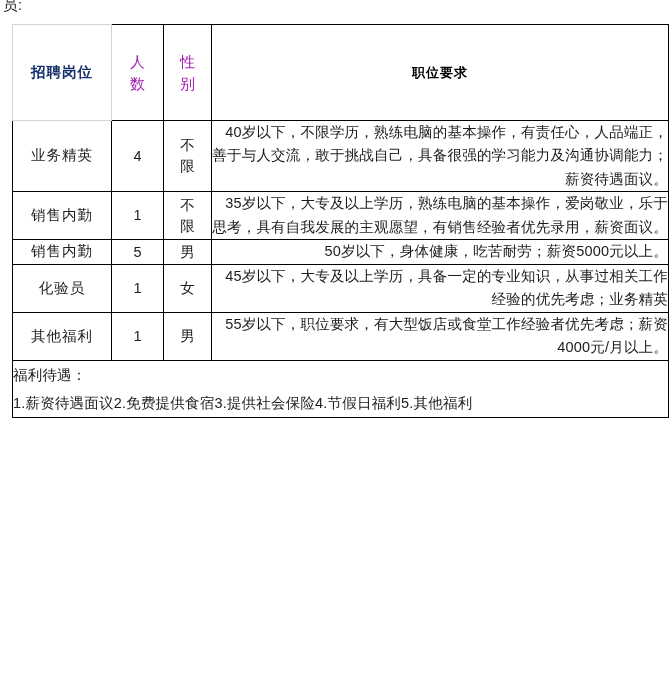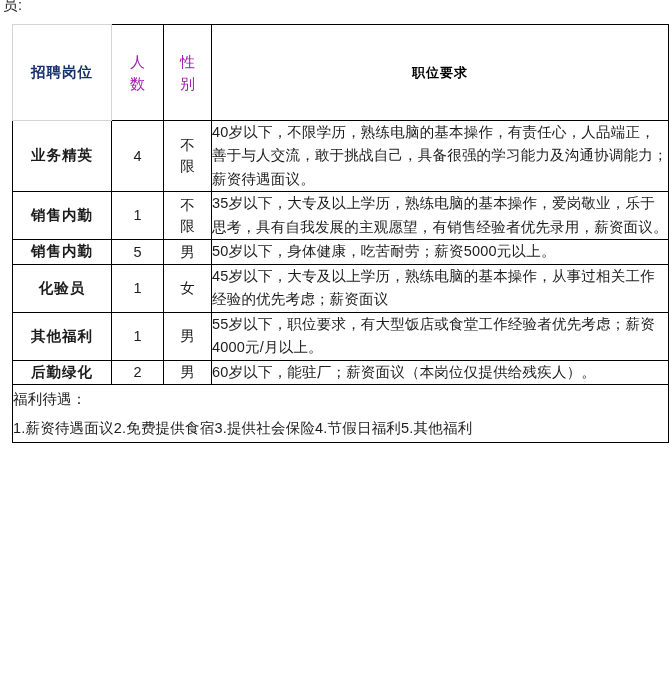--- a/index.html
+++ b/index.html
@@ -85,30 +85,29 @@
     color: #000000;
     letter-spacing: 1px;
     font-size: 13px;
   }
 
   
   .cell-post {
     text-align: center;
     letter-spacing: 1px;
     padding: 2px 4px;
-    font-weight: bold;
   }
   .cell-count,
   .cell-sex {
     text-align: center;
     padding: 2px 2px;
     line-height: 1.45;
   }
   .cell-req {
-    text-align: left;
+    text-align: right;
     padding: 7px 9px 7px 10px;
     letter-spacing: 0.2px;
   }
 
   
   .stack {
     display: block;
     line-height: 1.45;
   }
 
@@ -171,37 +170,31 @@
         <td class="cell-post">销售内勤</td>
         <td class="cell-count">5</td>
         <td class="cell-sex">男</td>
         <td class="cell-req">50岁以下，身体健康，吃苦耐劳；薪资5000元以上。</td>
       </tr>
 
       <tr>
         <td class="cell-post">化验员</td>
         <td class="cell-count">1</td>
         <td class="cell-sex">女</td>
-        <td class="cell-req">45岁以下，大专及以上学历，熟练电脑的基本操作，从事过相关工作经验的优先考虑；薪资面议</td>
+        <td class="cell-req">45岁以下，大专及以上学历，具备一定的专业知识，从事过相关工作经验的优先考虑；业务精英</td>
       </tr>
 
       <tr>
         <td class="cell-post">其他福利</td>
         <td class="cell-count">1</td>
         <td class="cell-sex">男</td>
         <td class="cell-req">55岁以下，职位要求，有大型饭店或食堂工作经验者优先考虑；薪资4000元/月以上。</td>
       </tr>
 
 
-      <tr>
-        <td class="cell-post">后勤绿化</td>
-        <td class="cell-count">2</td>
-        <td class="cell-sex">男</td>
-        <td class="cell-req">60岁以下，能驻厂；薪资面议（本岗位仅提供给残疾人）。</td>
-      </tr>
 
       <tr>
         <td class="benefits-cell" colspan="4">
           <span class="benefits-title">福利待遇：</span>
           <span class="benefits-list">1.薪资待遇面议2.免费提供食宿3.提供社会保险4.节假日福利5.其他福利</span>
         </td>
       </tr>
 
     </tbody>
   </table>

